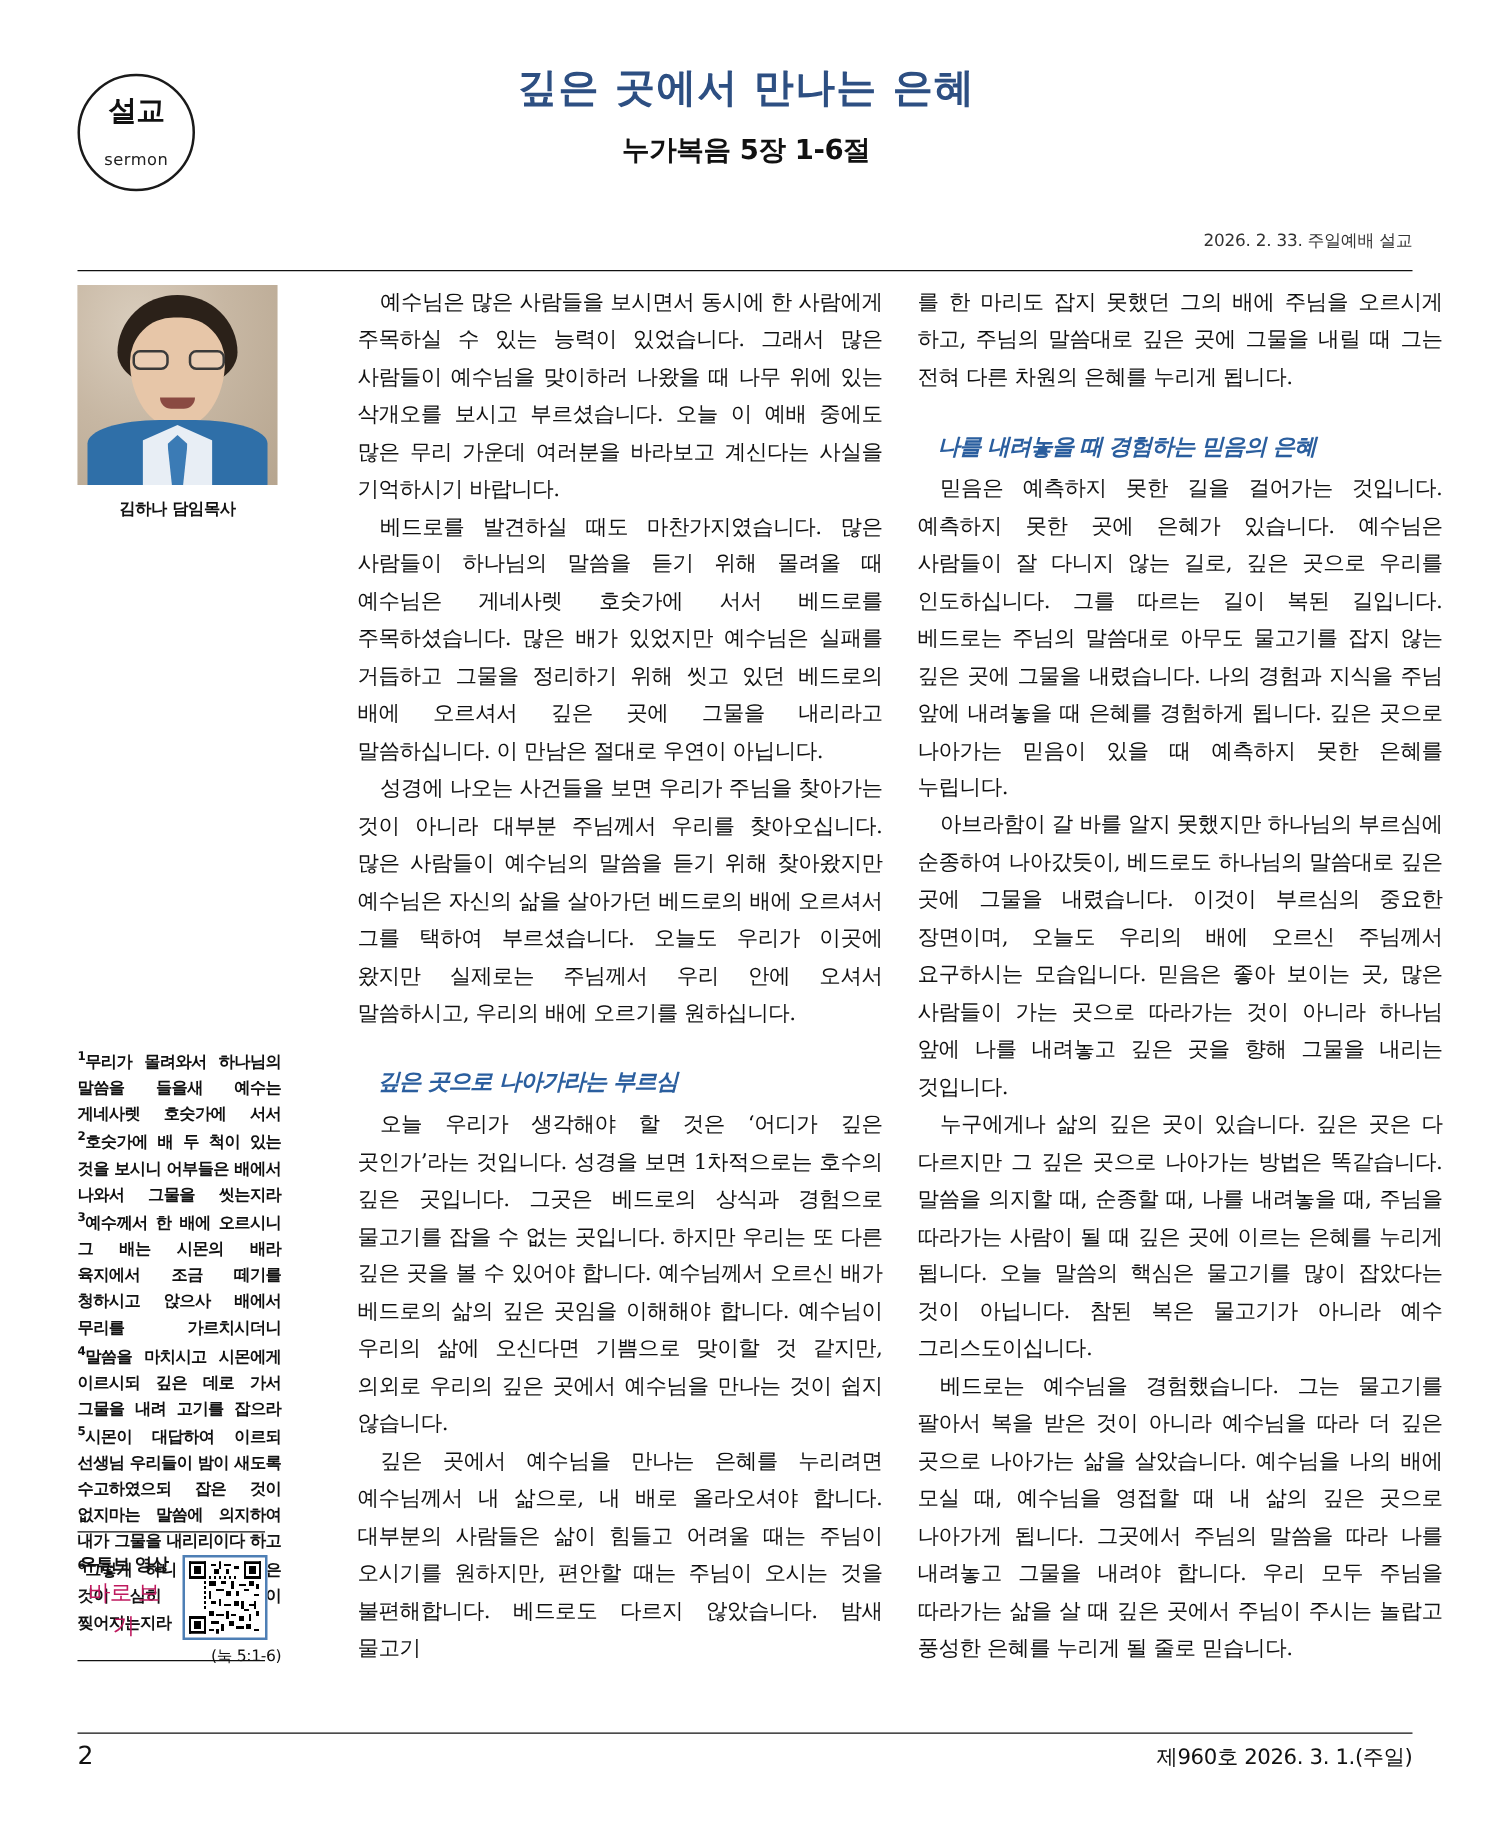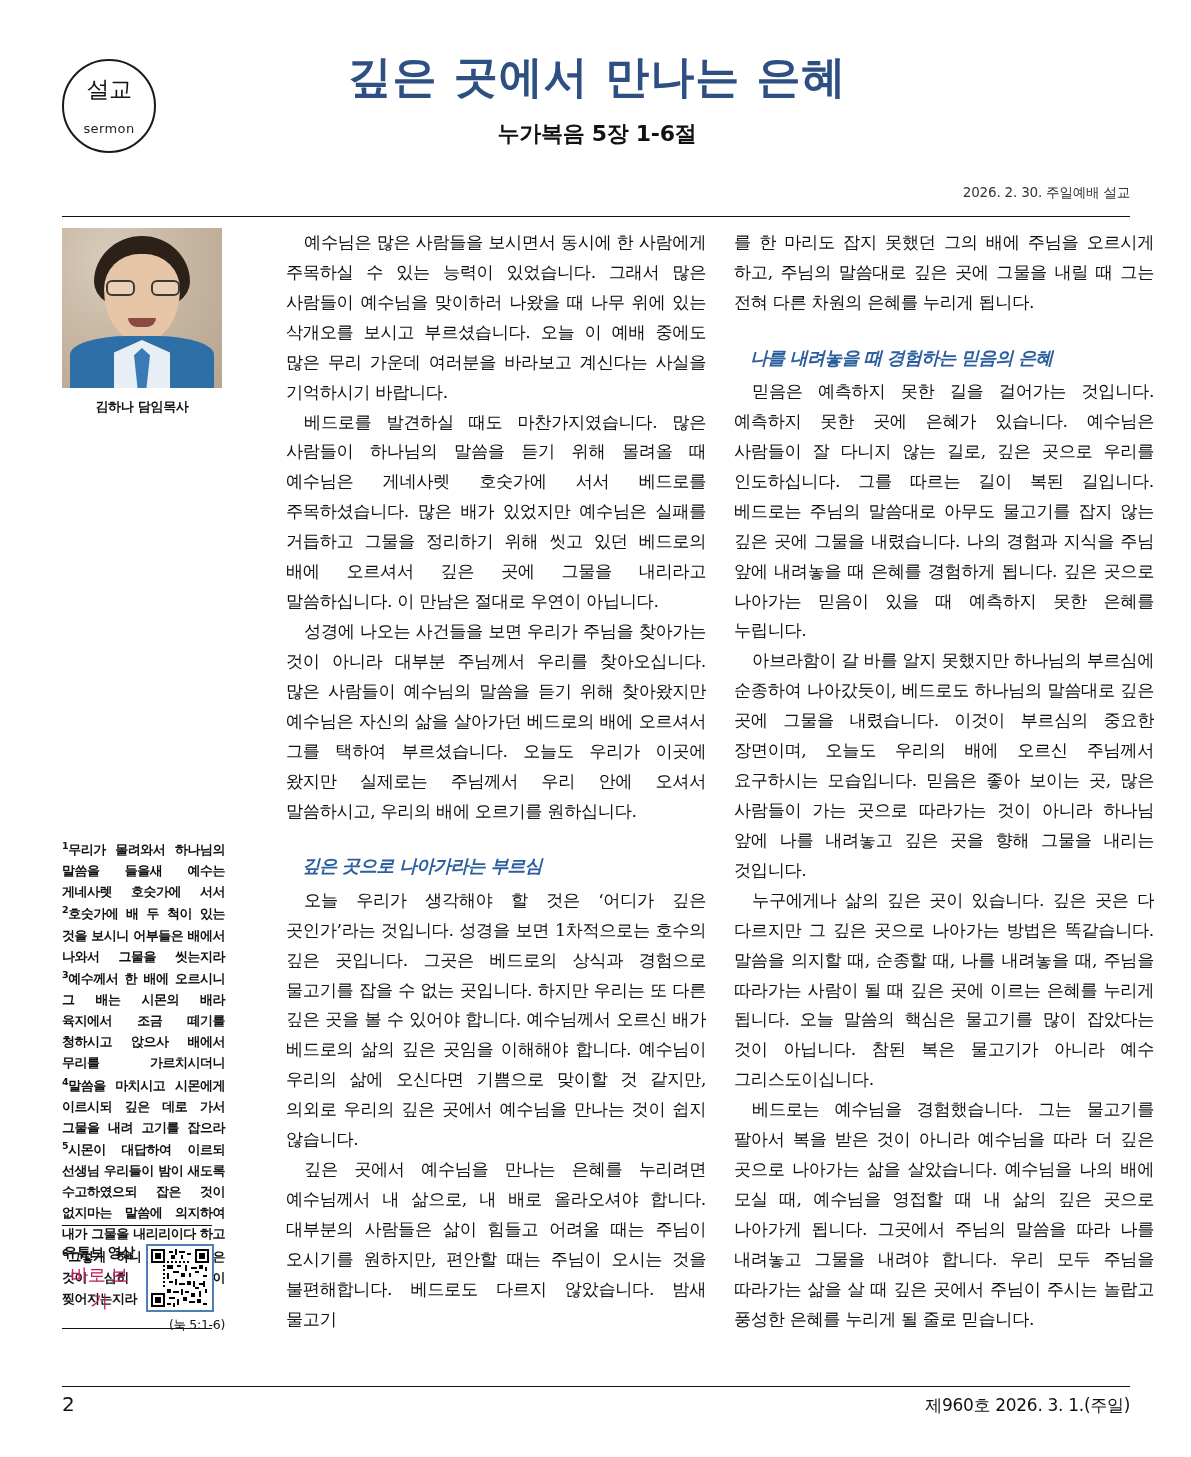--- a/index.html
+++ b/index.html
@@ -39,41 +39,41 @@
     border: 2px solid #1a1a1a;
     border-radius: 50%;
     display: flex;
     flex-direction: column;
     align-items: center;
     justify-content: center;
     line-height: 1;
   }
   .sermon-stamp .ko {
     font-size: 23px;
-    font-weight: 400;
+    font-weight: 700;
     letter-spacing: -0.5px;
     color: #111;
     margin-bottom: 21px;
   }
   .sermon-stamp .en {
     font-size: 13px;
     font-weight: 400;
     color: #222;
     letter-spacing: 0.4px;
   }
   .title-block {
     position: absolute;
     left: 150px;
     top: 0;
     width: 770px;
     text-align: center;
   }
   .sermon-title {
     font-family: "DejaVu Serif", "Liberation Serif", serif;
-    font-size: 44px;
+    font-size: 32px;
     font-weight: 700;
     color: #2d4f82;
     letter-spacing: 1px;
     line-height: 1.15;
     margin: 0;
     white-space: nowrap;
     text-align: center;
   }
   .sermon-ref {
     font-size: 22px;
@@ -350,21 +350,21 @@
     <div class="sermon-stamp">
       <div class="ko">설교</div>
       <div class="en">sermon</div>
     </div>
 
     <div class="title-block">
       <h1 class="sermon-title">깊은 곳에서 만나는 은혜</h1>
       <div class="sermon-ref">누가복음 5장 1-6절</div>
     </div>
 
-    <div class="sermon-date">2026. 2. 30. 주일예배 설교</div>
+    <div class="sermon-date">2026. 2. 33. 주일예배 설교</div>
   </div>
 
   <div class="rule-top"></div>
 
   <div class="columns">
 
     <div class="rail">
 
       <div class="portrait">
         <div class="bg"></div>

